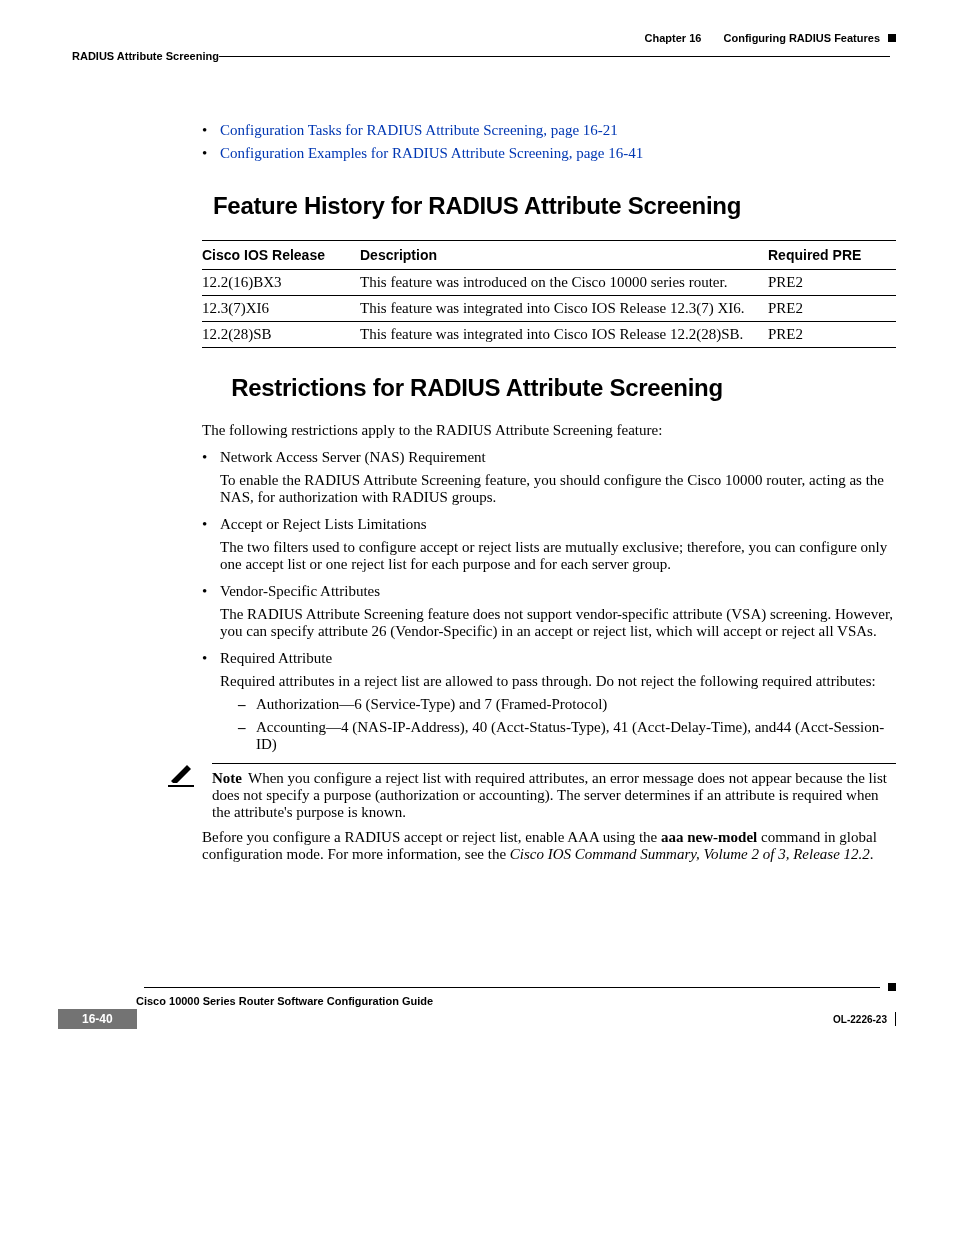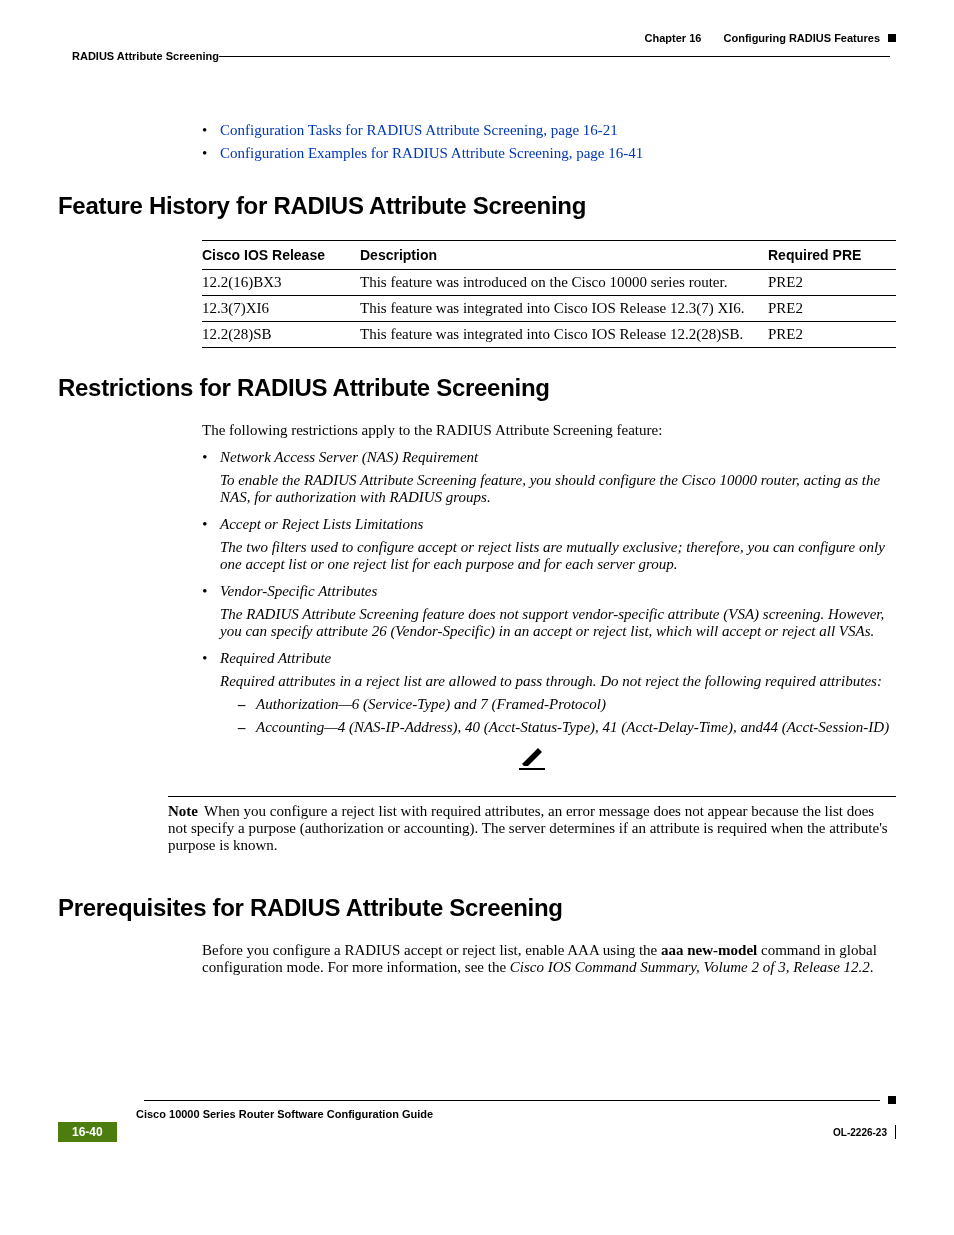--- a/index.html
+++ b/index.html
@@ -32,58 +32,59 @@
   ul.links li { position:relative; padding-left:18px; margin:6px 0;}
   ul.links li::before { content:"•"; position:absolute; left:0; font-size:15px;}
   a.xref { color:#0037b3; text-decoration:none;}
 
   h2.sec {
     font-family: Arial, Helvetica, sans-serif;
     font-weight: bold;
     font-size: 24px;
     margin: 26px 0 20px 0;
     letter-spacing: -0.3px;
+    text-align: center;
   }
 
   
   table.feat { width:100%; border-collapse: collapse; font-size:15px;}
   table.feat th {
     font-family: Arial, Helvetica, sans-serif;
     font-weight:bold; font-size:14px;
     text-align:left; padding:6px 8px 6px 0;
     border-top:1px solid #000; border-bottom:1px solid #000;
   }
   table.feat td { padding:4px 8px 4px 0; border-bottom:1px solid #000; vertical-align:top;}
   table.feat .col-rel { width:150px;}
   table.feat .col-pre { width:120px;}
 
   p.body { margin:8px 0; }
-  ul.bullets { list-style:none; padding:0; margin:4px 0;font-style:italic;}
+  ul.bullets { list-style:none; padding:0; margin:4px 0;}
   ul.bullets > li { position:relative; padding-left:18px; margin:10px 0;}
   ul.bullets > li::before { content:"•"; position:absolute; left:0;}
   ul.bullets p { margin:6px 0;}
   ul.dashes { list-style:none; padding:0; margin:4px 0 4px 18px;}
   ul.dashes > li { position:relative; padding-left:18px; margin:6px 0;}
   ul.dashes > li::before { content:"–"; position:absolute; left:0; font-weight:bold;}
 
-  .note-block { display:flex; gap:26px; margin:10px 0 0 110px;flex-direction:column;}
+  .note-block { display:flex; gap:18px; margin:10px 0 0 110px;}
   .note-icon { display:flex; flex-direction:column; align-items:center; gap:2px;}
   .note-icon svg { width:24px; height:20px;}
   .note-icon .uline { width:26px; height:2px; background:#000;}
   .note-text { flex:1; border-top:1px solid #000; padding-top:6px;}
   .note-label { font-weight:bold; margin-right:6px;}
 
   
   .ftr { margin-top:120px;}
   .ftr-rule-row { display:flex; align-items:center; gap:8px;}
   .ftr-rule { flex:1; height:1px; background:#000;}
   .ftr .sq { display:inline-block; width:8px; height:8px; background:#000;}
   .ftr-title { font-family: Arial, Helvetica, sans-serif; font-weight:bold; font-size:11px; margin:4px 0 2px 78px;}
   .ftr-bottom { display:flex; justify-content:space-between; align-items:center; font-family: Arial, Helvetica, sans-serif; font-weight:bold;}
-  .page-badge { background:#4d7c0f; color:#fff; font-size:12px; padding:3px 14px;}
+  .page-badge { background:#737373; color:#fff; font-size:12px; padding:3px 24px;}
   .doc-id { font-size:10px; display:flex; align-items:center; gap:8px;}
   .doc-id .bar { width:1px; height:14px; background:#000;}
 </style>
 </head>
 <body>
 
 <div class="page">
 
   <div class="hdr">
     <span></span>
@@ -170,21 +171,20 @@
       <svg viewBox="0 0 24 20">
           <path d="M2 18 L16 4 L20 8 L6 22 Z M16 4 L18 2 L22 6 L20 8 Z" fill="#000"></path>
         </svg>
       <span class="uline"></span>
     </div>
     <div class="note-text">
       <span class="note-label">Note</span><span>When you configure a reject list with required attributes, an error message does not appear because the list does not specify a purpose (authorization or accounting). The server determines if an attribute is required when the attribute's purpose is known.</span>
     </div>
   </div>
 
-  <h2 class="sec" style="margin-top:40px">Prerequisites for RADIUS Attribute Screening</h2>
   <div class="content-indent">
     <p class="body">
       <span>Before you configure a RADIUS accept or reject list, enable AAA using the </span><b>aaa new-model</b><span> command in global configuration mode. For more information, see the </span><i>Cisco IOS Command Summary, Volume 2 of 3, Release 12.2</i><span>.</span>
     </p>
   </div>
 
   <div class="ftr">
     <div class="ftr-rule-row">
       <span style="width:78px"></span>
       <span class="ftr-rule"></span>

